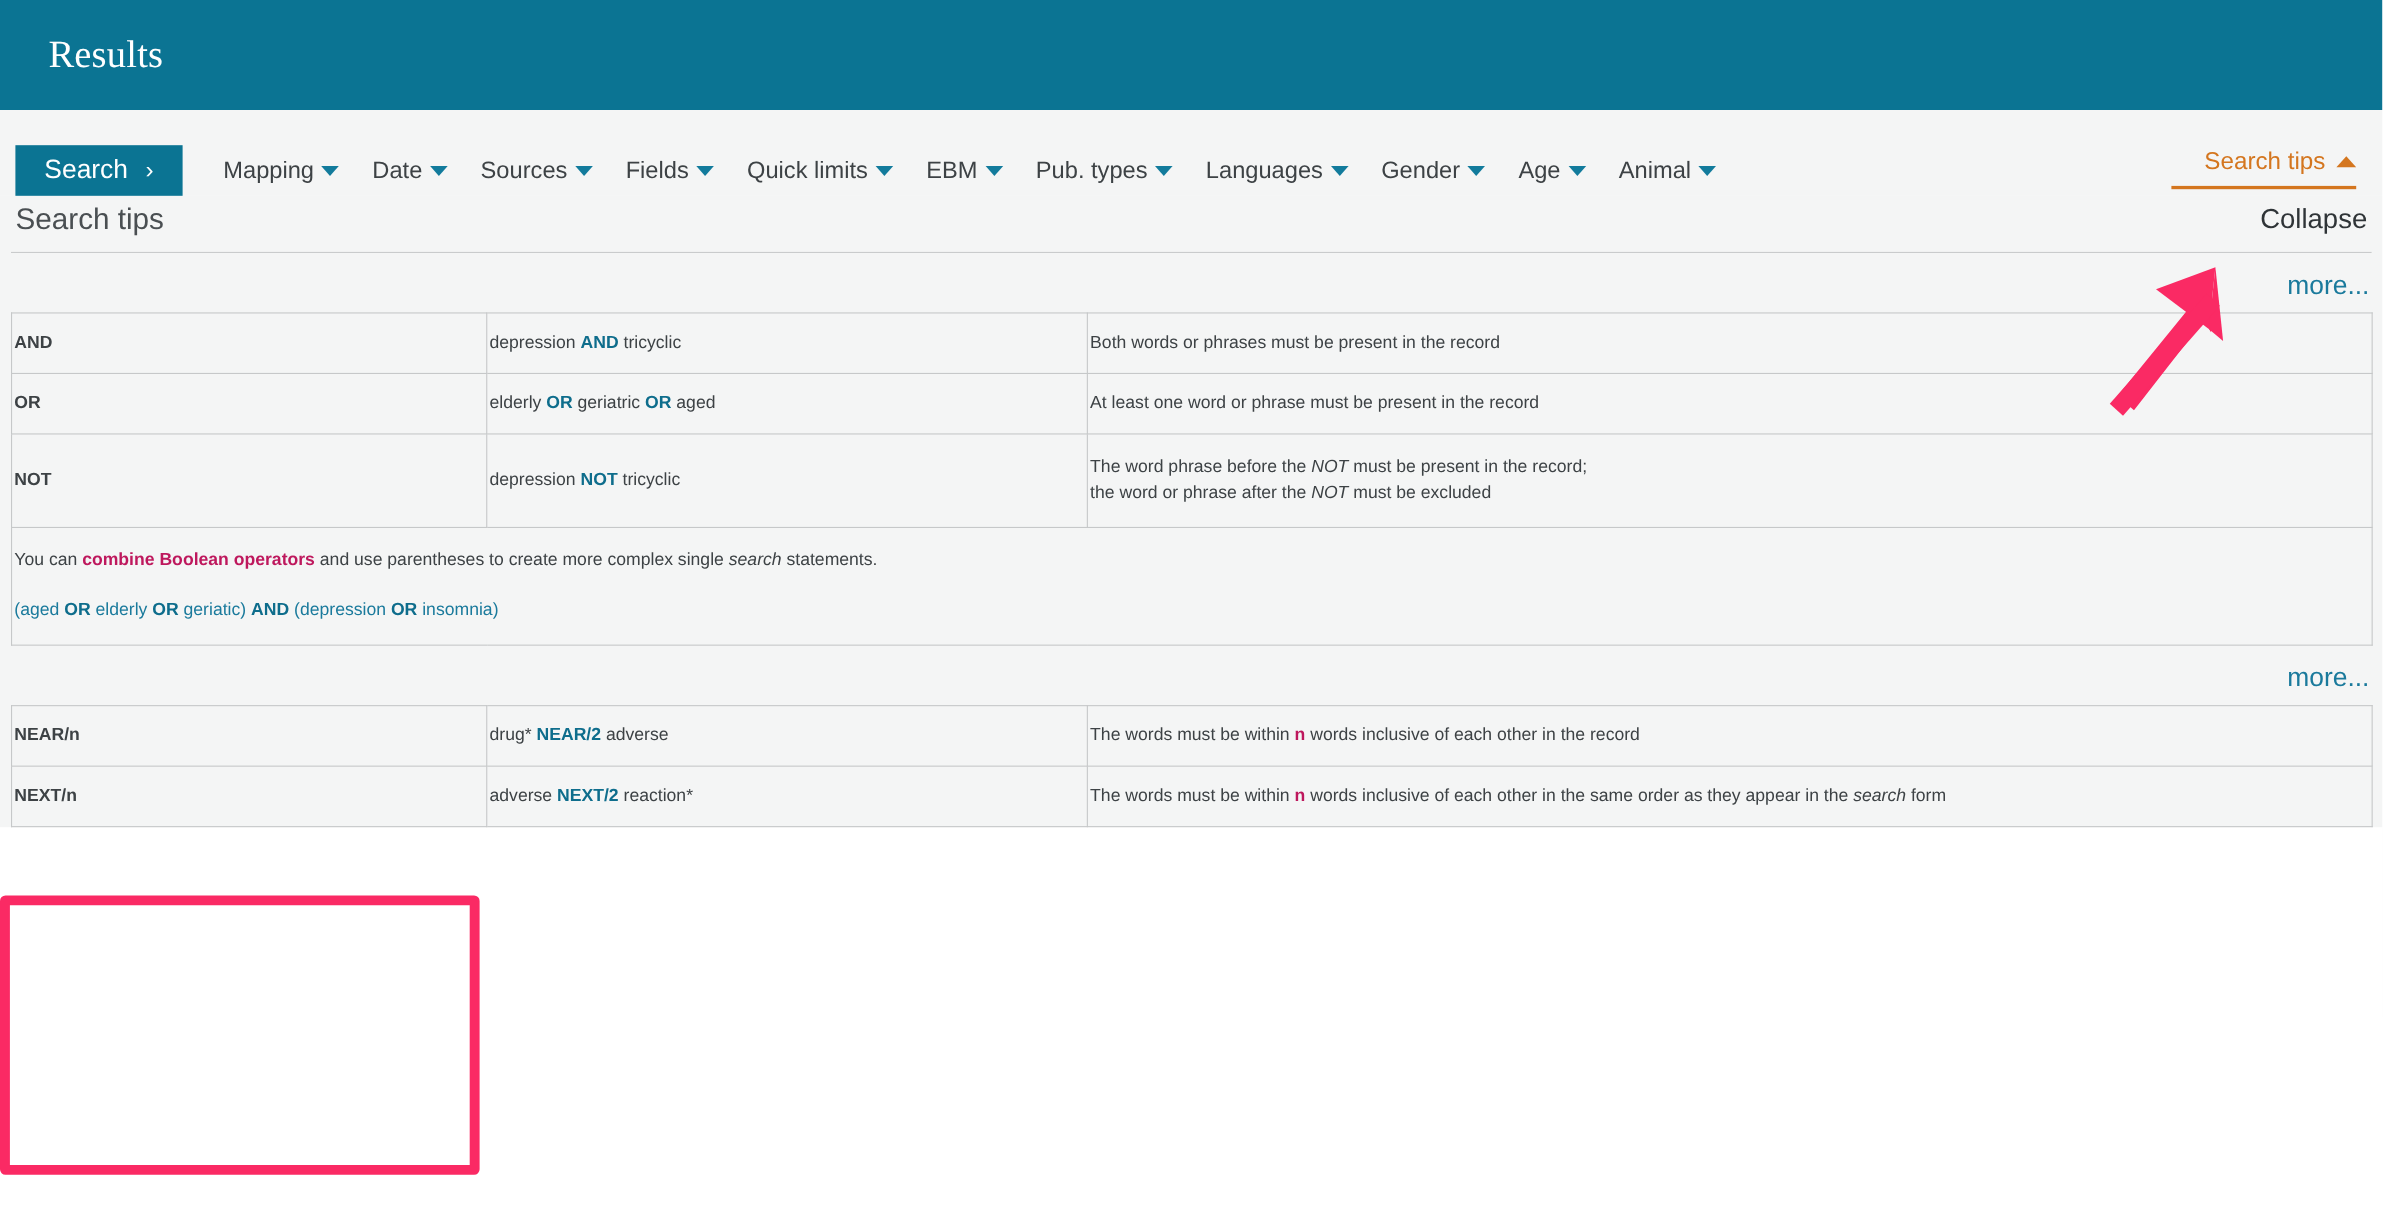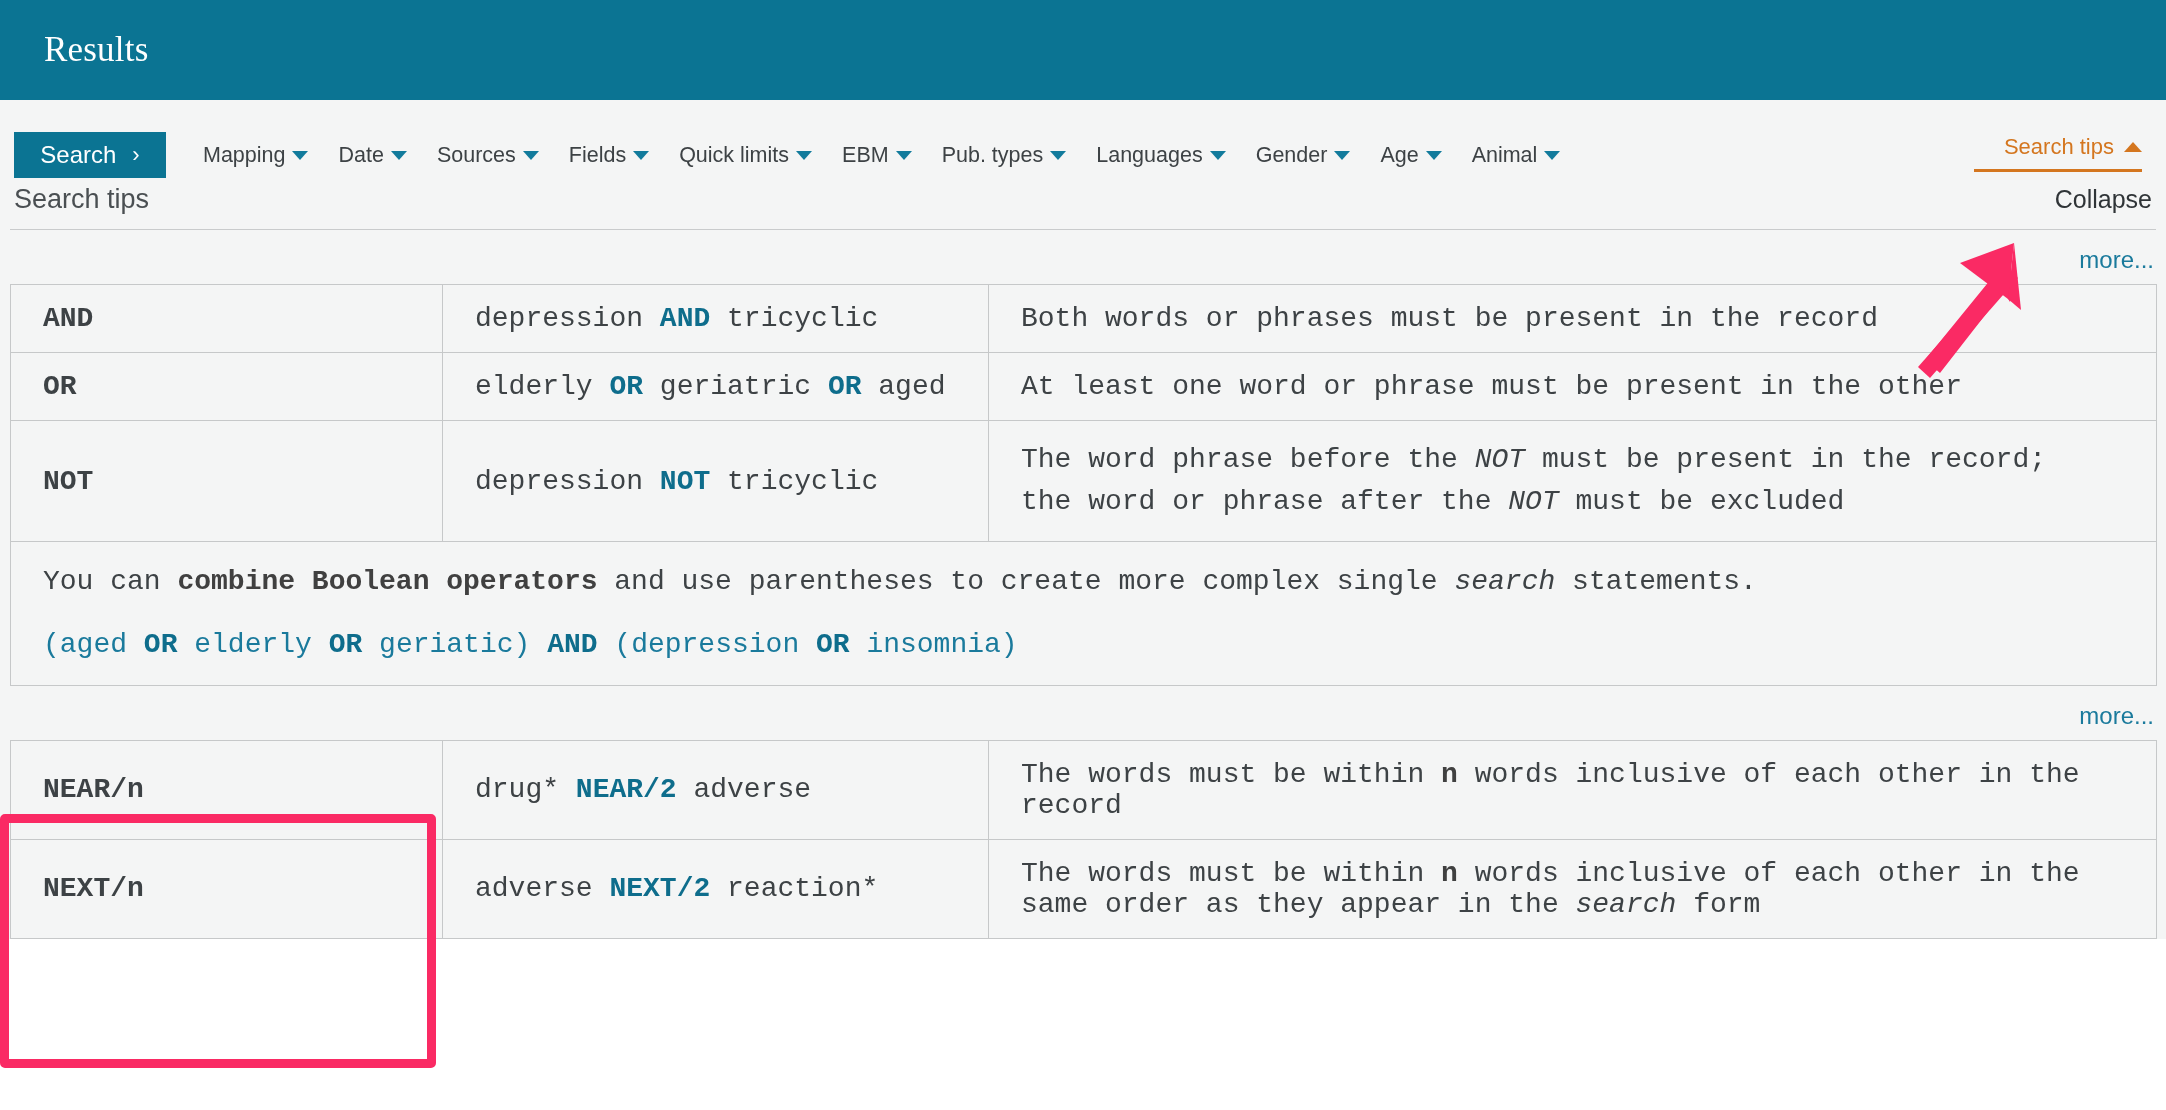--- a/index.html
+++ b/index.html
@@ -82,33 +82,32 @@
 
   .more-row { display: flex; justify-content: flex-end; padding: 16px 2px 10px 0; }
   .more-link { color: #1a7a9c; font-size: 24px; cursor: pointer; }
 
   .section-title { font-size: 27px; color: #4a4f52; padding: 0 0 10px 2px; font-weight: 400; }
 
   table.tips-table { border-collapse: collapse; width: 2146px; table-layout: fixed; }
   table.tips-table td {
     border: 1px solid #c6c8c9;
     vertical-align: middle;
-    padding: 18px 32px;
-    font-size: 28px;
+    padding: 18px 2px;
+    font-size: 16px;
     color: #3d4245;
     background: #f4f5f5;
-    font-family: Liberation Mono, monospace;
   }
   td.col-op { width: 432px; font-weight: bold; color: #2e3335; }
   td.col-ex { width: 546px; color: #1a7a9c; }
   td.col-desc { width: 1168px; }
   td.col-ex b { color: #0e6d8c; font-weight: bold; }
   .desc-line { display: block; line-height: 1.5; }
   em.it { font-style: italic; }
-  b.bd { font-weight: bold; color: #404040; }
+  b.bd { font-weight: bold; color: #be185d; }
   td.combine { line-height: 1.55; padding: 20px 16px 24px 16px; }
   td.combine .ex-line { color: #1a7a9c; display: block; margin-top: 20px; }
   td.combine .ex-line b { font-weight: bold; color: #0e6d8c; }
 
   
   .annot-box {
     position: absolute; border: 9px solid #fa2a64;
     border-radius: 5px; pointer-events: none;
   }
   .annot-arrow { position: absolute; pointer-events: none; }
@@ -203,21 +202,21 @@
     <table class="tips-table">
       <tbody>
           <tr>
         <td class="col-op">AND</td>
         <td class="col-ex"><span>depression </span><b>AND</b><span> tricyclic</span></td>
         <td class="col-desc">Both words or phrases must be present in the record</td>
       </tr>
       <tr>
         <td class="col-op">OR</td>
         <td class="col-ex"><span>elderly </span><b>OR</b><span> geriatric </span><b>OR</b><span> aged</span></td>
-        <td class="col-desc">At least one word or phrase must be present in the other</td>
+        <td class="col-desc">At least one word or phrase must be present in the record</td>
       </tr>
       <tr>
         <td class="col-op">NOT</td>
         <td class="col-ex"><span>depression </span><b>NOT</b><span> tricyclic</span></td>
         <td class="col-desc">
           <span class="desc-line"><span>The word phrase before the </span><em class="it">NOT</em><span> must be present in the record;</span></span>
           <span class="desc-line"><span>the word or phrase after the </span><em class="it">NOT</em><span> must be excluded</span></span>
         </td>
       </tr>
       <tr>

